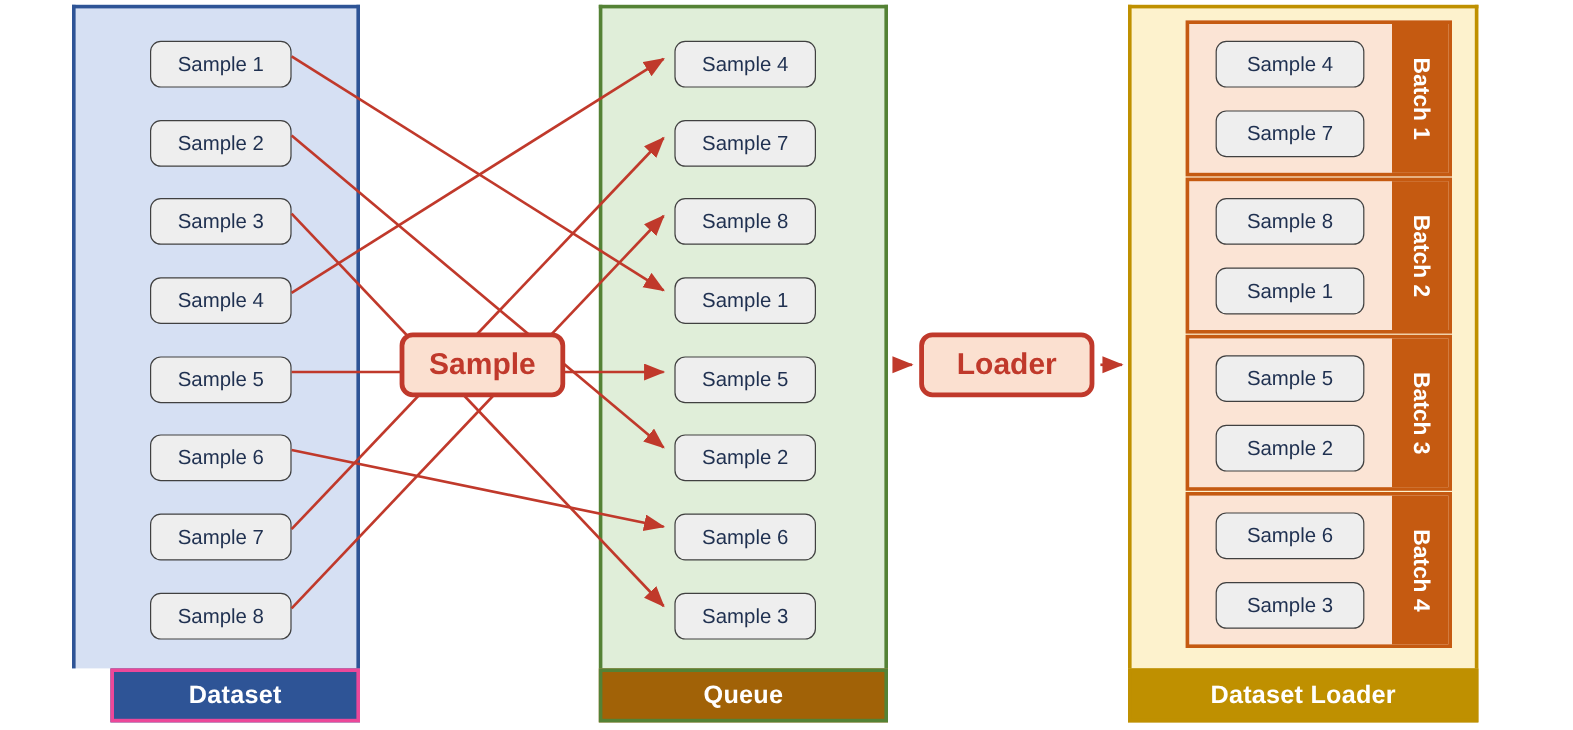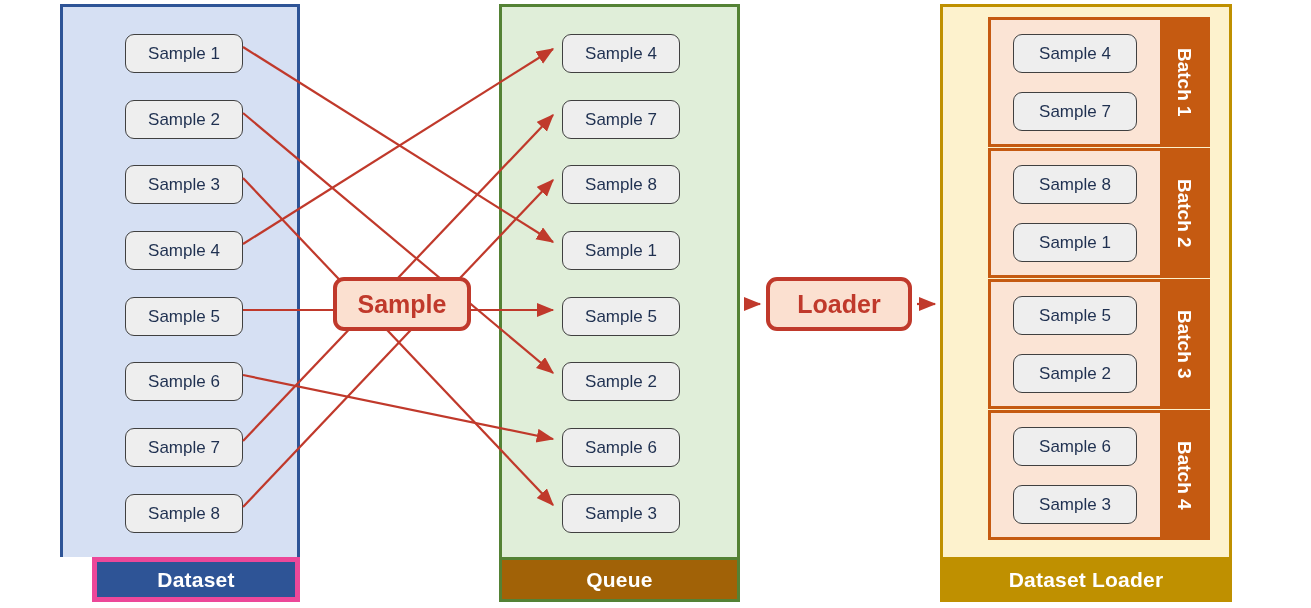--- a/index.html
+++ b/index.html
@@ -16,21 +16,21 @@
   .panel-footer{
     position:absolute;left:0;right:0;bottom:0;height:45px;
     display:flex;align-items:center;justify-content:center;
     color:#ffffff;font-weight:bold;font-size:21px;letter-spacing:.2px;
     box-sizing:border-box;
   }
 
   
   #dataset-panel{left:60px;top:4px;width:240px;height:598px;}
   #dataset-panel .panel-body{bottom:45px;background:#d6e0f3;border:3px solid #2e5496;border-bottom:none;}
-  #dataset-panel .panel-footer{background:#2e5496;border:5px solid #ec4899;margin-left:32px;}
+  #dataset-panel .panel-footer{background:#2e5496;border:3px solid #ec4899;margin-left:32px;}
 
   
   #queue-panel{left:499px;top:4px;width:241px;height:598px;}
   #queue-panel .panel-body{bottom:45px;background:#e0eed9;border:3px solid #548235;border-bottom:none;}
   #queue-panel .panel-footer{background:#a16207;border:3px solid #548235;}
 
   
   #loader-panel{left:940px;top:4px;width:292px;height:598px;}
   #loader-panel .panel-body{bottom:45px;background:#fdf2cd;border:3px solid #bf9000;border-bottom:none;}
   #loader-panel .panel-footer{background:#bf9000;border:3px solid #bf9000;}

